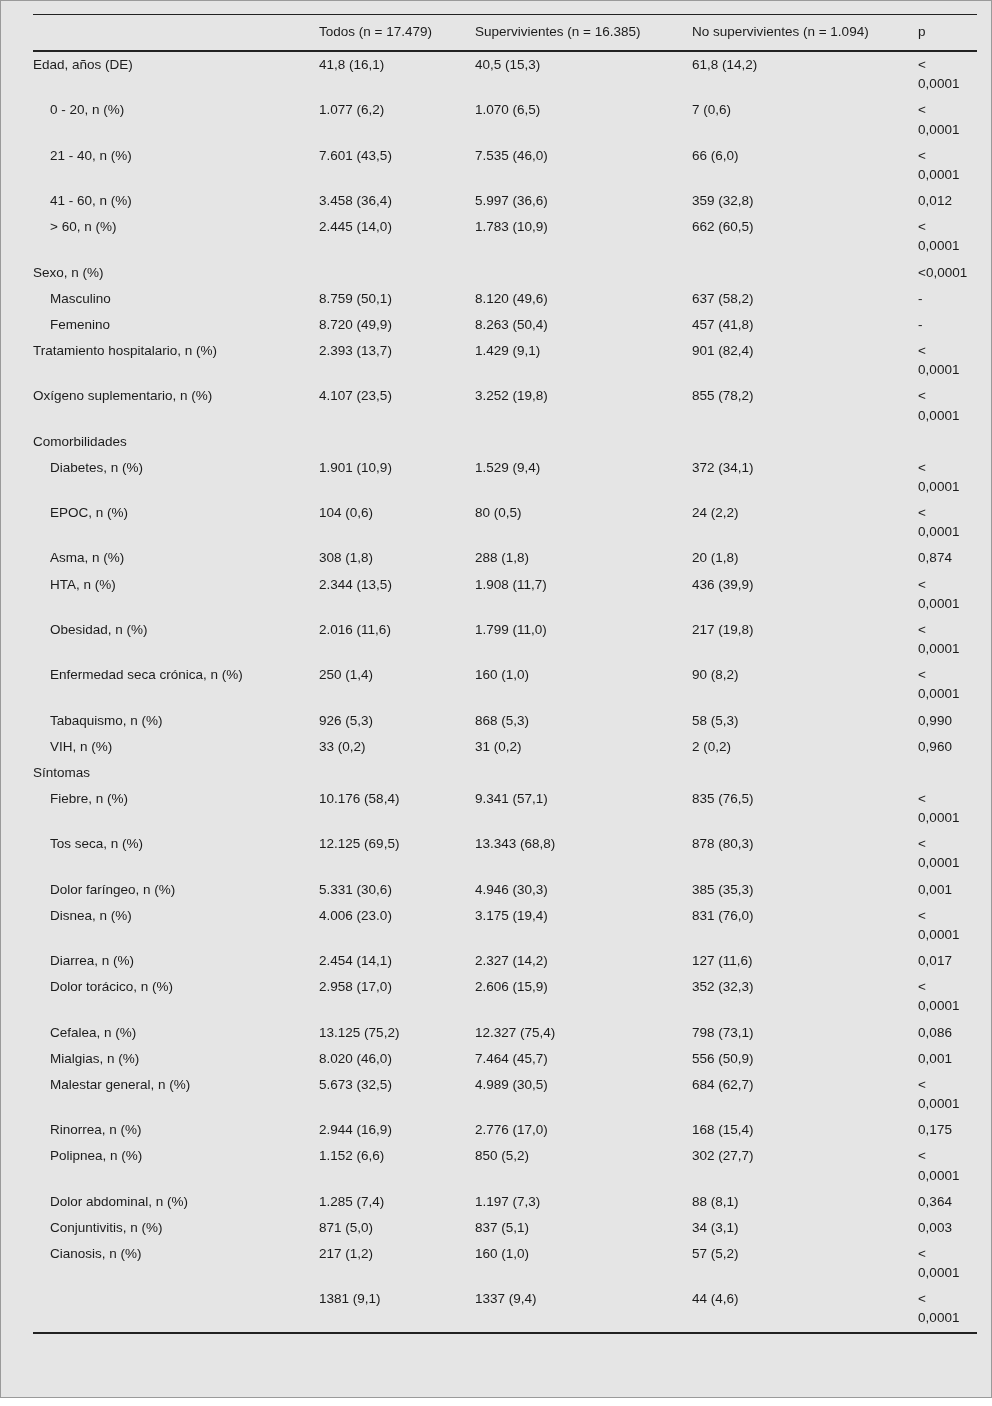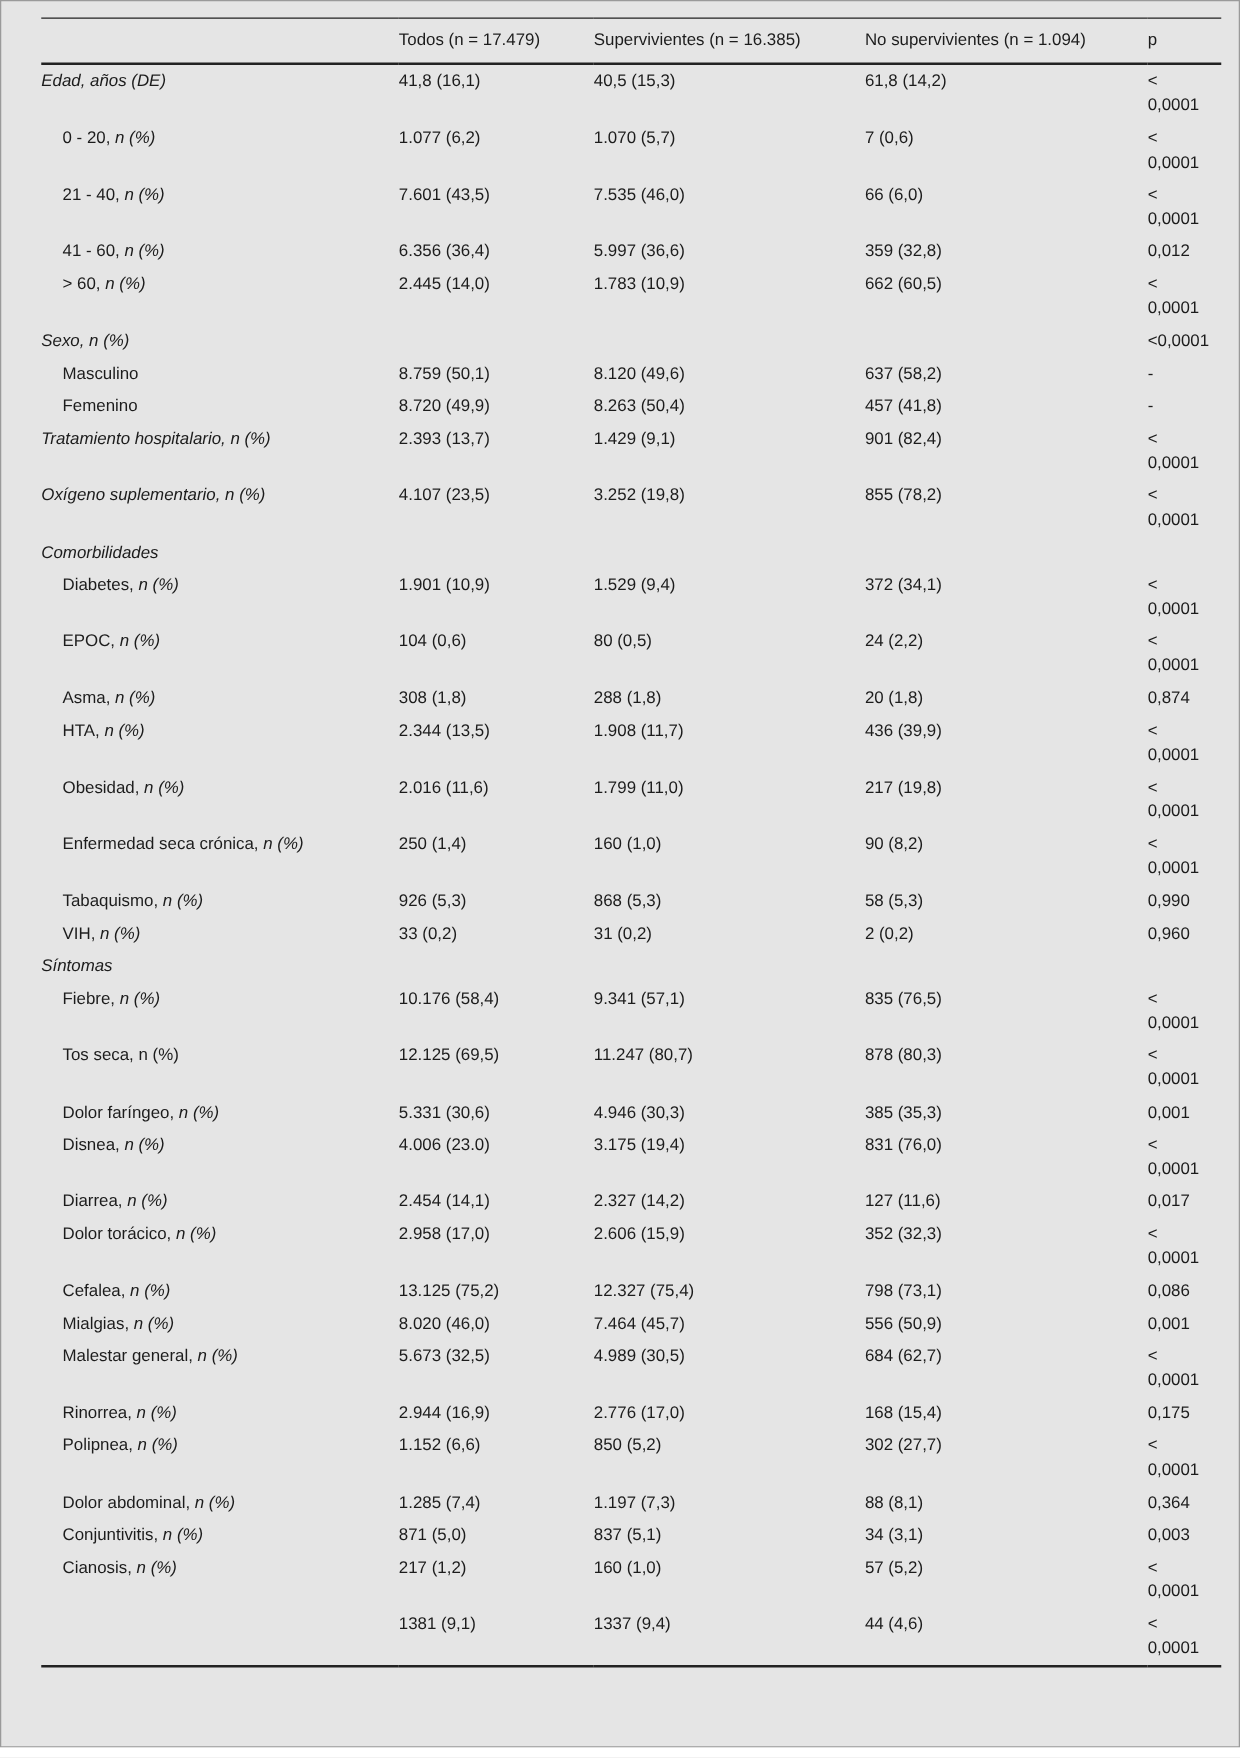--- a/index.html
+++ b/index.html
@@ -40,21 +40,21 @@
     font-weight: normal;
     padding: 3px 6px 4px 0;
   }
   thead th {
     border-bottom: 2px solid #222;
     padding-top: 7px;
     padding-bottom: 9px;
   }
   td.label { padding-left: 0; }
   td.label.indent { text-indent: 17px; }
-  .italic { font-style: italic; }
+  .italic { }
   td.pcol { white-space: normal; margin-left: 42px; }
 </style>
 </head>
 <body>
 
 <div class="page">
   <table class="stats">
     <colgroup>
       <col class="c-label">
       <col class="c-todos">
@@ -75,34 +75,34 @@
         <tr>
           <td class="label italic"><span>Edad, años (DE)</span></td>
           <td>41,8 (16,1)</td>
           <td>40,5 (15,3)</td>
           <td>61,8 (14,2)</td>
           <td class="pcol">&lt; 0,0001</td>
         </tr>
         <tr>
           <td class="label indent"><span>0 - 20, </span><span class="italic">n (%)</span></td>
           <td>1.077 (6,2)</td>
-          <td>1.070 (5,7)</td>
+          <td>1.070 (6,5)</td>
           <td>7 (0,6)</td>
           <td class="pcol">&lt; 0,0001</td>
         </tr>
         <tr>
           <td class="label indent"><span>21 - 40, </span><span class="italic">n (%)</span></td>
           <td>7.601 (43,5)</td>
           <td>7.535 (46,0)</td>
           <td>66 (6,0)</td>
           <td class="pcol">&lt; 0,0001</td>
         </tr>
         <tr>
           <td class="label indent"><span>41 - 60, </span><span class="italic">n (%)</span></td>
-          <td>6.356 (36,4)</td>
+          <td>3.458 (36,4)</td>
           <td>5.997 (36,6)</td>
           <td>359 (32,8)</td>
           <td class="pcol">0,012</td>
         </tr>
         <tr>
           <td class="label indent"><span>&gt; 60, </span><span class="italic">n (%)</span></td>
           <td>2.445 (14,0)</td>
           <td>1.783 (10,9)</td>
           <td>662 (60,5)</td>
           <td class="pcol">&lt; 0,0001</td>
@@ -215,21 +215,21 @@
         <tr>
           <td class="label indent"><span>Fiebre, </span><span class="italic">n (%)</span></td>
           <td>10.176 (58,4)</td>
           <td>9.341 (57,1)</td>
           <td>835 (76,5)</td>
           <td class="pcol">&lt; 0,0001</td>
         </tr>
         <tr>
           <td class="label indent"><span>Tos seca, n (%)</span></td>
           <td>12.125 (69,5)</td>
-          <td>11.247 (80,7)</td>
+          <td>13.343 (68,8)</td>
           <td>878 (80,3)</td>
           <td class="pcol">&lt; 0,0001</td>
         </tr>
         <tr>
           <td class="label indent"><span>Dolor faríngeo, </span><span class="italic">n (%)</span></td>
           <td>5.331 (30,6)</td>
           <td>4.946 (30,3)</td>
           <td>385 (35,3)</td>
           <td class="pcol">0,001</td>
         </tr>

